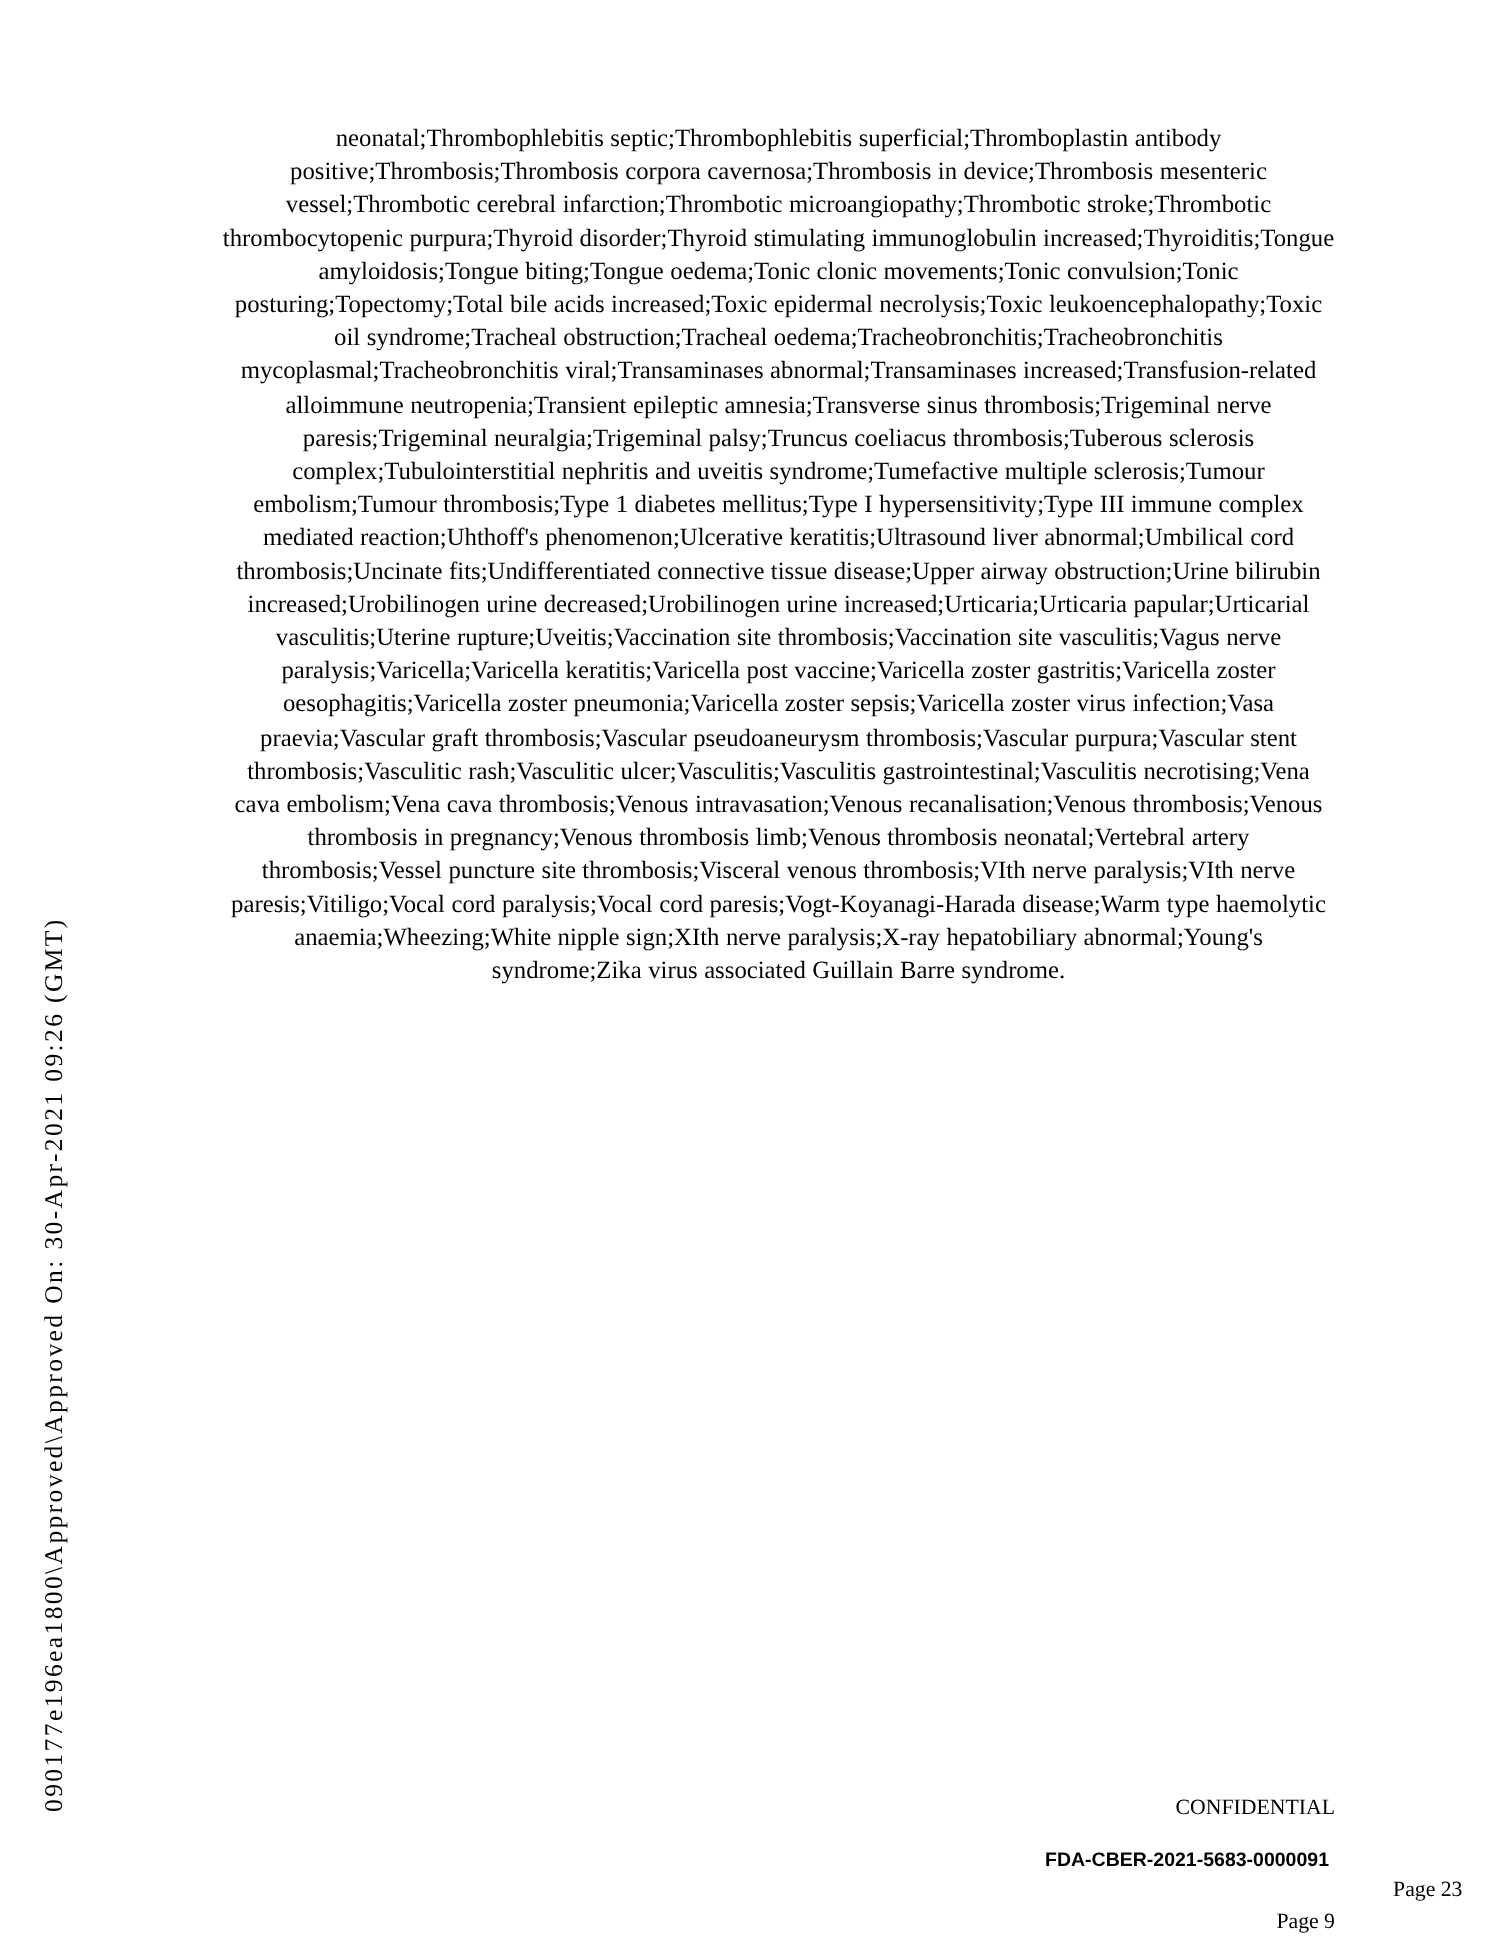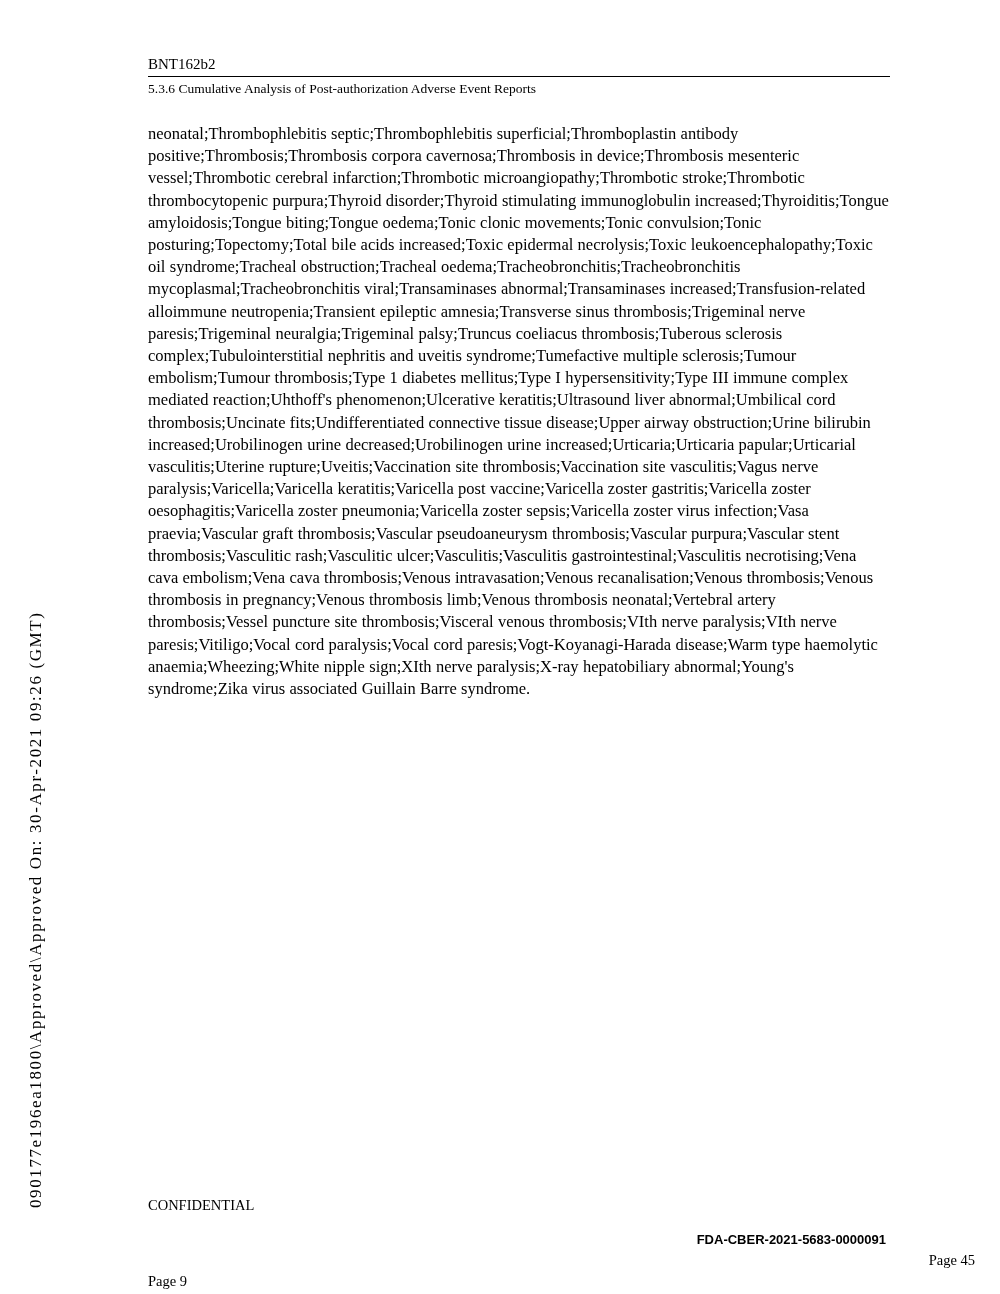--- a/index.html
+++ b/index.html
@@ -31,39 +31,39 @@
   }
   .section-title {
     font-size: 13.5px;
     line-height: 17px;
     margin-top: 3px;
   }
   .body-text {
     margin-top: 26px;
     font-size: 16.5px;
     line-height: 22.2px;
-    text-align: left;
+    text-align: center;
     word-spacing: 0.2px;
   }
   .stamp {
     position: absolute;
     left: 26px;
     top: 1208px;
     transform-origin: 0 0;
     transform: rotate(-90deg);
     white-space: nowrap;
     font-size: 17px;
     letter-spacing: 1.6px;
     color: #000000;
   }
   .footer-center {
     position: absolute;
     left: 148px;
     width: 742px;
-    text-align: left;
+    text-align: right;
     font-size: 14.5px;
     line-height: 18px;
   }
   .confidential { top: 1196px; }
   .inner-page   { top: 1272px; }
   .fda-ref {
     position: absolute;
     right: 114px;
     top: 1232px;
     font-family: "Liberation Sans", "DejaVu Sans", sans-serif;
@@ -78,31 +78,26 @@
   }
 </style>
 </head>
 <body>
 
 <div class="page">
 
   <div class="stamp">090177e196ea1800\Approved\Approved On: 30-Apr-2021 09:26 (GMT)</div>
 
   <div class="content">
-    <header>
-      <div class="doc-code">BNT162b2</div>
-      <hr class="header-rule">
-      <div class="section-title">5.3.6 Cumulative Analysis of Post-authorization Adverse Event Reports</div>
-    </header>
 
     <main>
       <p class="body-text">neonatal;Thrombophlebitis septic;Thrombophlebitis superficial;Thromboplastin antibody positive;Thrombosis;Thrombosis corpora cavernosa;Thrombosis in device;Thrombosis mesenteric vessel;Thrombotic cerebral infarction;Thrombotic microangiopathy;Thrombotic stroke;Thrombotic thrombocytopenic purpura;Thyroid disorder;Thyroid stimulating immunoglobulin increased;Thyroiditis;Tongue amyloidosis;Tongue biting;Tongue oedema;Tonic clonic movements;Tonic convulsion;Tonic posturing;Topectomy;Total bile acids increased;Toxic epidermal necrolysis;Toxic leukoencephalopathy;Toxic oil syndrome;Tracheal obstruction;Tracheal oedema;Tracheobronchitis;Tracheobronchitis mycoplasmal;Tracheobronchitis viral;Transaminases abnormal;Transaminases increased;Transfusion-related alloimmune neutropenia;Transient epileptic amnesia;Transverse sinus thrombosis;Trigeminal nerve paresis;Trigeminal neuralgia;Trigeminal palsy;Truncus coeliacus thrombosis;Tuberous sclerosis complex;Tubulointerstitial nephritis and uveitis syndrome;Tumefactive multiple sclerosis;Tumour embolism;Tumour thrombosis;Type 1 diabetes mellitus;Type I hypersensitivity;Type III immune complex mediated reaction;Uhthoff's phenomenon;Ulcerative keratitis;Ultrasound liver abnormal;Umbilical cord thrombosis;Uncinate fits;Undifferentiated connective tissue disease;Upper airway obstruction;Urine bilirubin increased;Urobilinogen urine decreased;Urobilinogen urine increased;Urticaria;Urticaria papular;Urticarial vasculitis;Uterine rupture;Uveitis;Vaccination site thrombosis;Vaccination site vasculitis;Vagus nerve paralysis;Varicella;Varicella keratitis;Varicella post vaccine;Varicella zoster gastritis;Varicella zoster oesophagitis;Varicella zoster pneumonia;Varicella zoster sepsis;Varicella zoster virus infection;Vasa praevia;Vascular graft thrombosis;Vascular pseudoaneurysm thrombosis;Vascular purpura;Vascular stent thrombosis;Vasculitic rash;Vasculitic ulcer;Vasculitis;Vasculitis gastrointestinal;Vasculitis necrotising;Vena cava embolism;Vena cava thrombosis;Venous intravasation;Venous recanalisation;Venous thrombosis;Venous thrombosis in pregnancy;Venous thrombosis limb;Venous thrombosis neonatal;Vertebral artery thrombosis;Vessel puncture site thrombosis;Visceral venous thrombosis;VIth nerve paralysis;VIth nerve paresis;Vitiligo;Vocal cord paralysis;Vocal cord paresis;Vogt-Koyanagi-Harada disease;Warm type haemolytic anaemia;Wheezing;White nipple sign;XIth nerve paralysis;X-ray hepatobiliary abnormal;Young's syndrome;Zika virus associated Guillain Barre syndrome.</p>
     </main>
   </div>
 
   <footer>
     <div class="footer-center confidential">CONFIDENTIAL</div>
     <div class="footer-center inner-page">Page 9</div>
     <div class="fda-ref">FDA-CBER-2021-5683-0000091</div>
-    <div class="outer-page">Page 45</div>
+    <div class="outer-page">Page 23</div>
   </footer>
 
 </div>
 
 </body></html>

